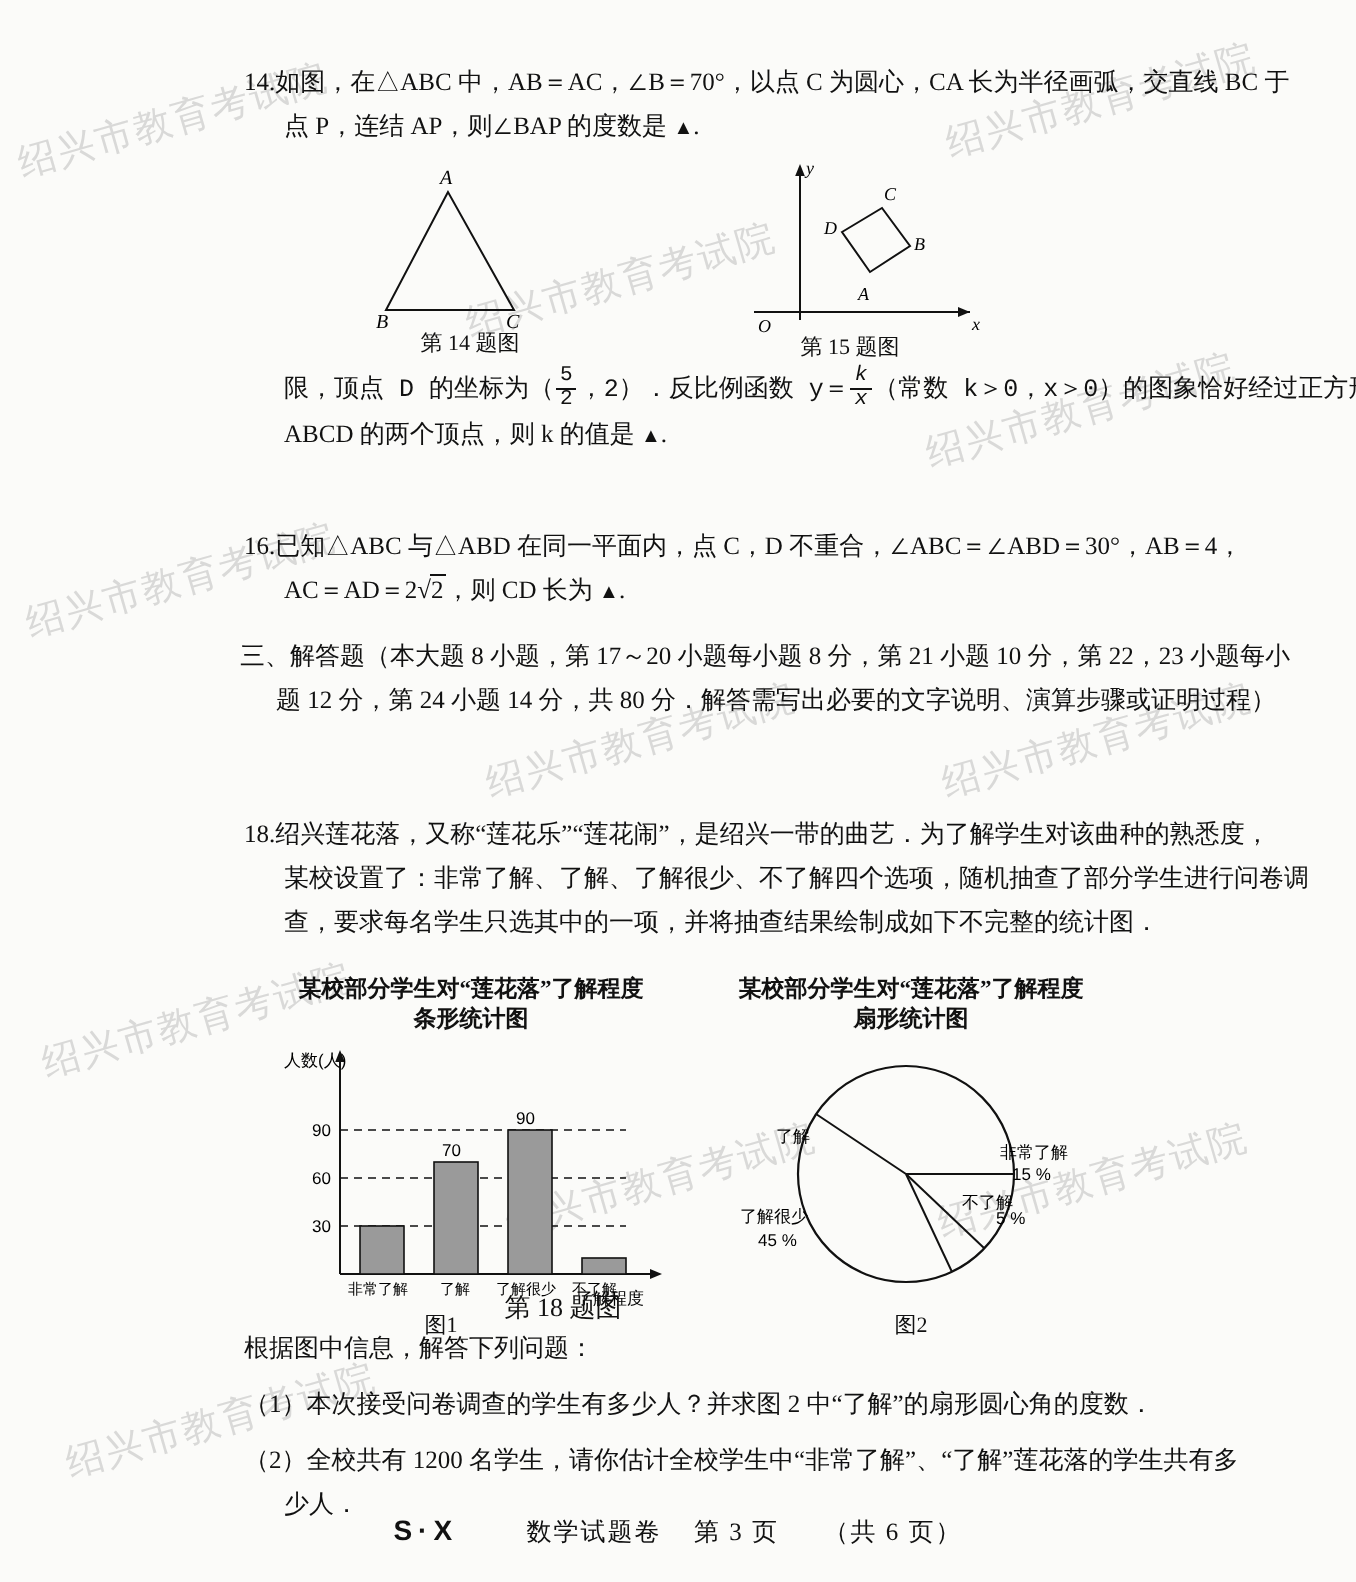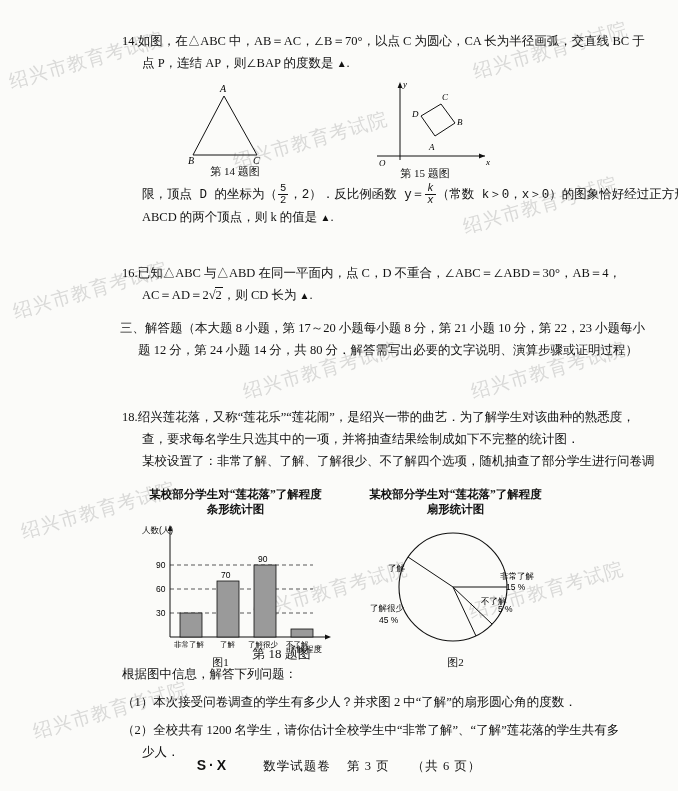--- a/index.html
+++ b/index.html
@@ -163,22 +163,22 @@
     <div class="q" style="left:120px; top:317px; width:545px;">
       <div class="txt-line">三、解答题（本大题 8 小题，第 17～20 小题每小题 8 分，第 21 小题 10 分，第 22，23 小题每小</div>
       <div class="txt-line" style="padding-left:18px;">题 12 分，第 24 小题 14 分，共 80 分．解答需写出必要的文字说明、演算步骤或证明过程）</div>
     </div>
 
 
     <div class="q" style="left:122px; top:406px; width:525px;">
       <div class="txt-line">
         <span>18.</span><span>绍兴莲花落，又称“莲花乐”“莲花闹”，是绍兴一带的曲艺．为了解学生对该曲种的熟悉度，</span>
       </div>
+      <div class="txt-line" style="padding-left:20px;">某校设置了：非常了解、了解、了解很少、不了解四个选项，随机抽查了部分学生进行问卷调</div>
       <div class="txt-line" style="padding-left:20px;">查，要求每名学生只选其中的一项，并将抽查结果绘制成如下不完整的统计图．</div>
-      <div class="txt-line" style="padding-left:20px;">某校设置了：非常了解、了解、了解很少、不了解四个选项，随机抽查了部分学生进行问卷调</div>
     </div>
 
     <div style="position:absolute; left:128px; top:487px; width:215px;">
       <div class="figcap" style="font-size:11.5px; font-weight:bold;">某校部分学生对“莲花落”了解程度</div>
       <div class="figcap" style="font-size:11.5px; font-weight:bold;">条形统计图</div>
       <svg width="215" height="140" viewBox="0 0 215 140" style="margin-top:2px;">
 
         <line x1="42" y1="10" x2="42" y2="118" stroke="#111" stroke-width="1"></line>
         <polygon points="42,6 39.6,12 44.4,12" fill="#111"></polygon>
 

